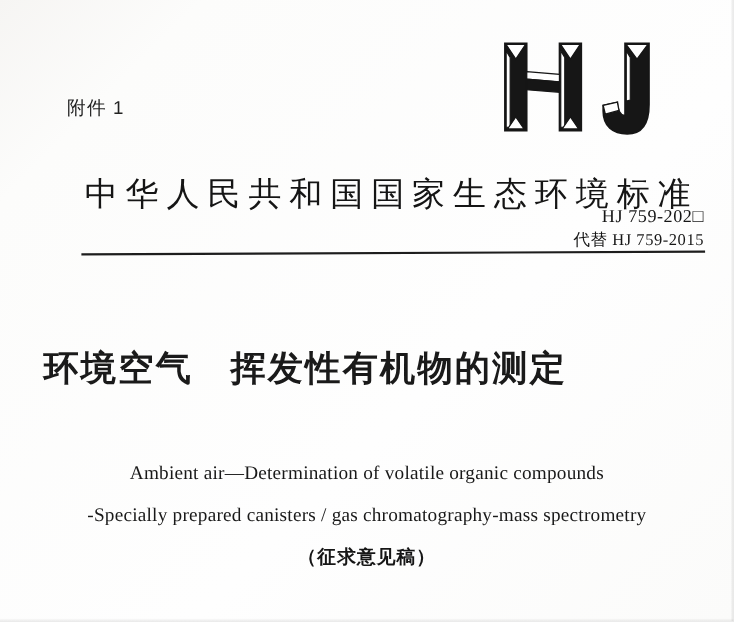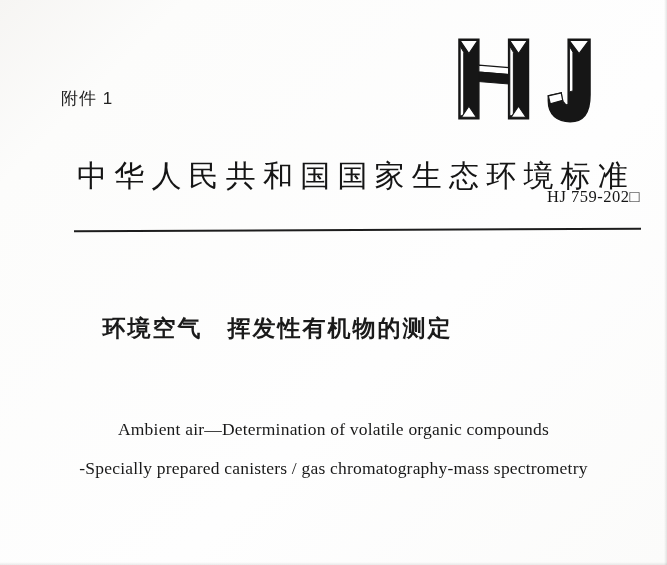--- a/index.html
+++ b/index.html
@@ -47,21 +47,21 @@
     position:absolute;right:27px;top:209px;
     font-size:15px;letter-spacing:0.5px;text-align:right;color:#161616;
   }
   .rule{
     position:absolute;left:74px;top:229px;width:567px;height:2px;
     background:#1d1d1d;transform:rotate(-0.25deg);
   }
   .title-cn{
     position:absolute;left:0;width:555px;text-align:center;
     font-family:"Liberation Sans","DejaVu Sans",sans-serif;
-    font-weight:bold;font-size:23px;letter-spacing:2px;color:#1a1a1a;
+    font-weight:bold;font-size:32px;letter-spacing:2px;color:#1a1a1a;
     white-space:pre;
   }
   .title-cn.l1{top:313px;}
   .title-cn.l2{top:369px;}
   .title-en{
     position:absolute;left:0;width:667px;text-align:center;
     font-size:17.5px;color:#191919;letter-spacing:0.2px;
   }
   .title-en.l1{top:419px;}
   .title-en.l2{top:458px;}
@@ -101,24 +101,26 @@
         <polygon points="113.2,9 116.8,15 116.8,54 113.2,55" fill="#ffffff" stroke-width="1"></polygon>
         <polygon points="92,59 105,56 106.5,63.5 94,67" fill="#ffffff" stroke-width="1.2"></polygon>
       </g>
     </svg>
   </div>
 
   <div class="heading">中华人民共和国国家生态环境标准</div>
 
   <div class="std-num">HJ 759-202□</div>
 
+  <div class="replaces">代替 HJ 759-2015</div>
 
   <div class="rule"></div>
 
   <div class="title-cn l1">环境空气　挥发性有机物的测定</div>
 
 
   <div class="title-en l1">Ambient air—Determination of volatile organic compounds</div>
 
   <div class="title-en l2">-Specially prepared canisters / gas chromatography-mass spectrometry</div>
 
+  <div class="draft">（征求意见稿）</div>
 
 </div>
 
 </body></html>

